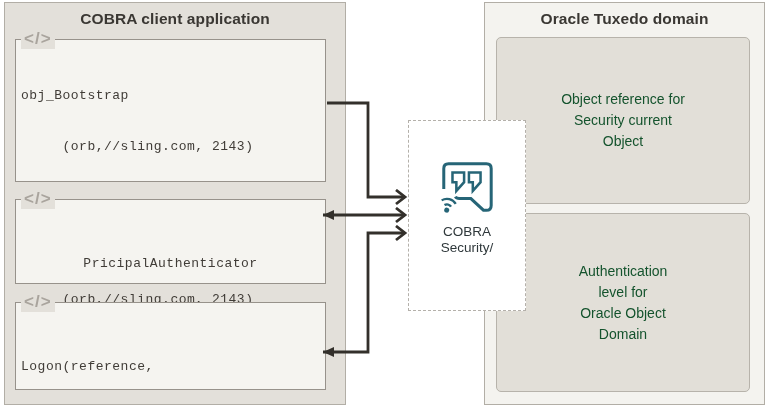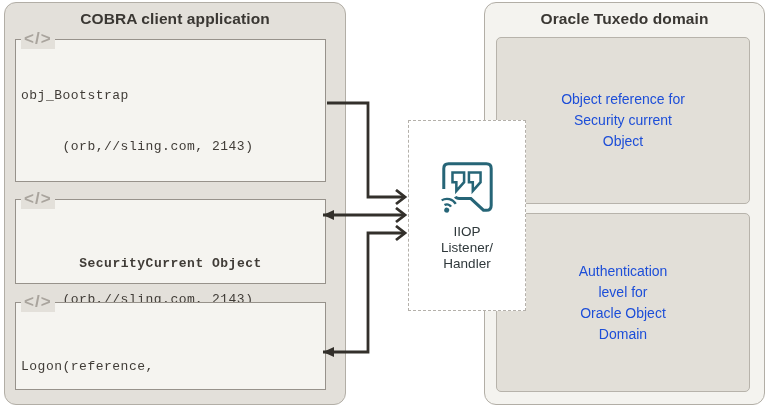--- a/index.html
+++ b/index.html
@@ -1,20 +1,20 @@
 <!DOCTYPE html>
 <html><head>
 <meta charset="utf-8">
 <style>
   html,body{margin:0;padding:0;background:#ffffff;}
   .stage{
     position:relative;width:769px;height:408px;overflow:hidden;
     font-family:"Liberation Sans",sans-serif;background:#ffffff;
   }
-  .panel{position:absolute;box-sizing:border-box;border:1.5px solid #b2aea6;border-radius:12px;}
+  .panel{position:absolute;box-sizing:border-box;border:1.5px solid #b2aea6;border-radius:0;}
   .panel.cobra{left:4px;top:2px;width:342px;height:403px;background:#e3e0da;}
   .panel.tuxedo{left:484px;top:2px;width:281px;height:403px;background:#f4f3ef;}
   .panel-title{
     text-align:center;padding-top:7px;font-size:15.5px;font-weight:bold;
     color:#3a3733;letter-spacing:0.1px;
   }
   .code-box{
     position:absolute;box-sizing:border-box;left:10px;width:311px;
     background:#f5f4f0;border:1px solid #97928b;
   }
@@ -37,21 +37,21 @@
   .code-line{min-height:17px;}
   .code-line.bold{font-weight:bold;}
   .gray-box{
     position:absolute;box-sizing:border-box;left:11px;width:254px;
     background:#e2dfd8;border:1px solid #b7b3ab;border-radius:5px;
     display:flex;align-items:center;justify-content:center;
   }
   .gray-box.ba{top:34px;height:167px;}
   .gray-box.bb{top:210px;height:179px;}
   .gray-text{
-    font-size:14px;line-height:21px;color:#1d4ed8;text-align:center;
+    font-size:14px;line-height:21px;color:#14532d;text-align:center;
     white-space:pre-line;
   }
   .iiop{
     position:absolute;left:408px;top:120px;width:118px;height:191px;
     box-sizing:border-box;background:#ffffff;border:1px dashed #b4b0aa;
     z-index:5;text-align:center;
   }
   .iiop svg.icon{margin-top:36px;}
   .iiop-label{
     margin-top:3px;font-size:13.5px;line-height:16px;color:#2f383b;
@@ -73,21 +73,20 @@
         <div class="code-line">     (orb,//sling.com, 2143)</div>
         <div class="code-line"></div>
         <div class="code-line">obj_Bootstrap</div>
         <div class="code-line">     (orb,//sling.com, 2143)</div>
       </div>
     </div>
 
     <div class="code-box b2">
       <span class="code-tag">&lt;/&gt;</span>
       <div class="code">
-        <div class="code-line bold">SecurityCurrent Object</div>
         <div class="code-line">PricipalAuthenticator</div>
         <div class="code-line">get_auth_type();</div>
       </div>
     </div>
 
     <div class="code-box b3">
       <span class="code-tag">&lt;/&gt;</span>
       <div class="code">
         <div class="code-line">Logon(reference,</div>
         
@@ -121,23 +120,22 @@
         <path d="M34,16 H46 V26 L38,35 V26 H34 Z" stroke-width="2.6"></path>
 
         <g transform="rotate(14 12 51)" stroke-width="2.4">
           <path d="M4.5,46.5 A 10.5,10.5 0 0 1 19.5,46.5"></path>
           <path d="M8.5,50.5 A 5,5 0 0 1 15.5,50.5"></path>
           <circle cx="12" cy="55" r="2.6" fill="#266577" stroke="none"></circle>
         </g>
       </g>
     </svg>
     <div class="iiop-label">
-      <div>IIOP</div>
-      <div>Listener/</div>
-      <div>Handler</div>
+      <div>COBRA</div>
+      <div>Security/</div>
     </div>
   </div>
 
   <svg class="arrows" width="769" height="408" viewBox="0 0 769 408">
     <defs>
       <marker id="chev" markerUnits="userSpaceOnUse" markerWidth="16" markerHeight="18" refX="10" refY="8" orient="auto-start-reverse">
         <path d="M1,1 L10,8 L1,15" fill="none" stroke="#33302b" stroke-width="2.8"></path>
       </marker>
       <marker id="tri" markerUnits="userSpaceOnUse" markerWidth="13" markerHeight="12" refX="11.5" refY="5.5" orient="auto-start-reverse">
         <path d="M0.5,0.5 L11.5,5.5 L0.5,10.5 Z" fill="#33302b"></path>

